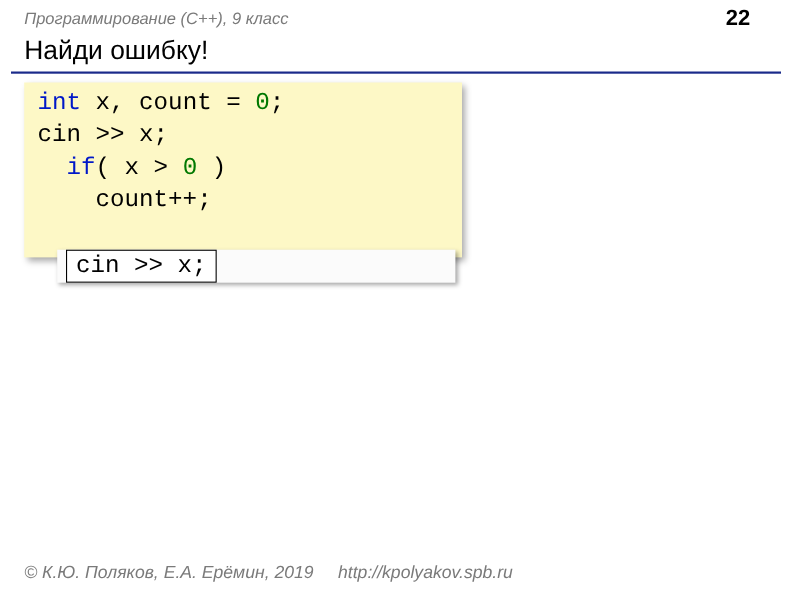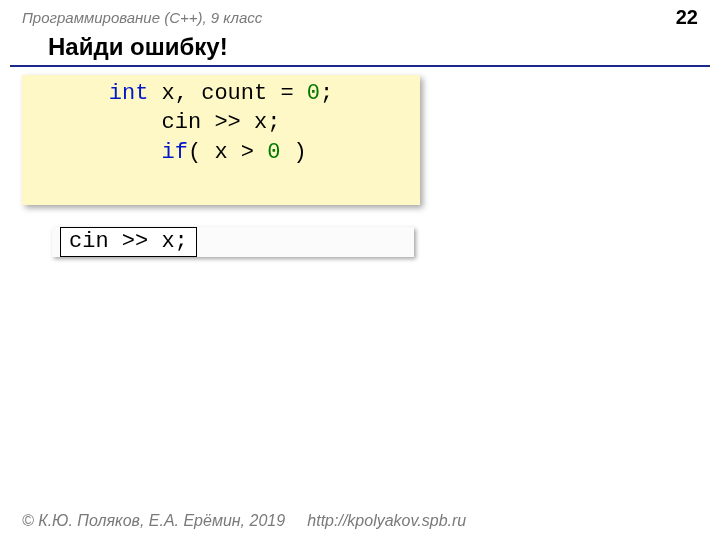--- a/index.html
+++ b/index.html
@@ -8,54 +8,52 @@
     height: 540px;
     background: #fff;
     font-family: Arial, sans-serif;
     position: relative;
     overflow: hidden;
   }
   .header-bar {
     display: flex;
     justify-content: space-between;
     align-items: center;
-    padding: 6px 22px 2px 22px;
+    padding: 6px 38px 2px 22px;
     color: #7a7a7a;
     font-style: italic;
     font-size: 15px;
   }
   .page-num {
     font-style: normal;
     font-weight: bold;
     color: #000;
     font-size: 20px;
   }
   .title {
     padding: 2px 7px 4px 22px;
     font-size: 24px;
-    font-weight: bold;
+    font-weight: normal;
     color: #000;
-    margin-left: 26px;
   }
   .title-underline {
     margin: 0 10px 8px 10px;
     height: 2px;
     background: #1a2a8a;
   }
   .code-block {
     margin: 4px 0 0 22px;
     width: 398px;
     background: #fdf8c6;
     box-shadow: 3px 3px 6px rgba(0,0,0,0.35);
     padding: 4px 12px 8px 12px;
     font-family: "Courier New", monospace;
     font-size: 22px;
     line-height: 1.34;
     position: relative;
-    text-align: center;
   }
   .code-line { white-space: pre; }
   .kw { color: #0018c8; }
   .num { color: #007800; }
   .highlight-strip {
     position: absolute;
     left: 30px;
     right: 6px;
     top: 152px;
     height: 30px;
@@ -93,20 +91,21 @@
   <span class="page-num">22</span>
 </div>
 
 <div class="title">Найди ошибку!</div>
 <div class="title-underline"></div>
 
 <div class="code-block">
   <div class="code-line"><span class="kw">int</span><span> x, count = </span><span class="num">0</span><span>;</span></div>
   <div class="code-line">cin &gt;&gt; x;</div>
   <div class="code-line"><span class="kw">  if</span><span>( x &gt; </span><span class="num">0</span><span> )</span></div>
+  <div class="code-line">    count++;</div>
   <div class="code-line">&nbsp;</div>
 
   <div class="highlight-strip"></div>
   <div class="highlight-box">
     <span>cin &gt;&gt; x;</span>
   </div>
 </div>
 
 <div class="footer">
   <span>© К.Ю. Поляков, Е.А. Ерёмин, 2019</span>

